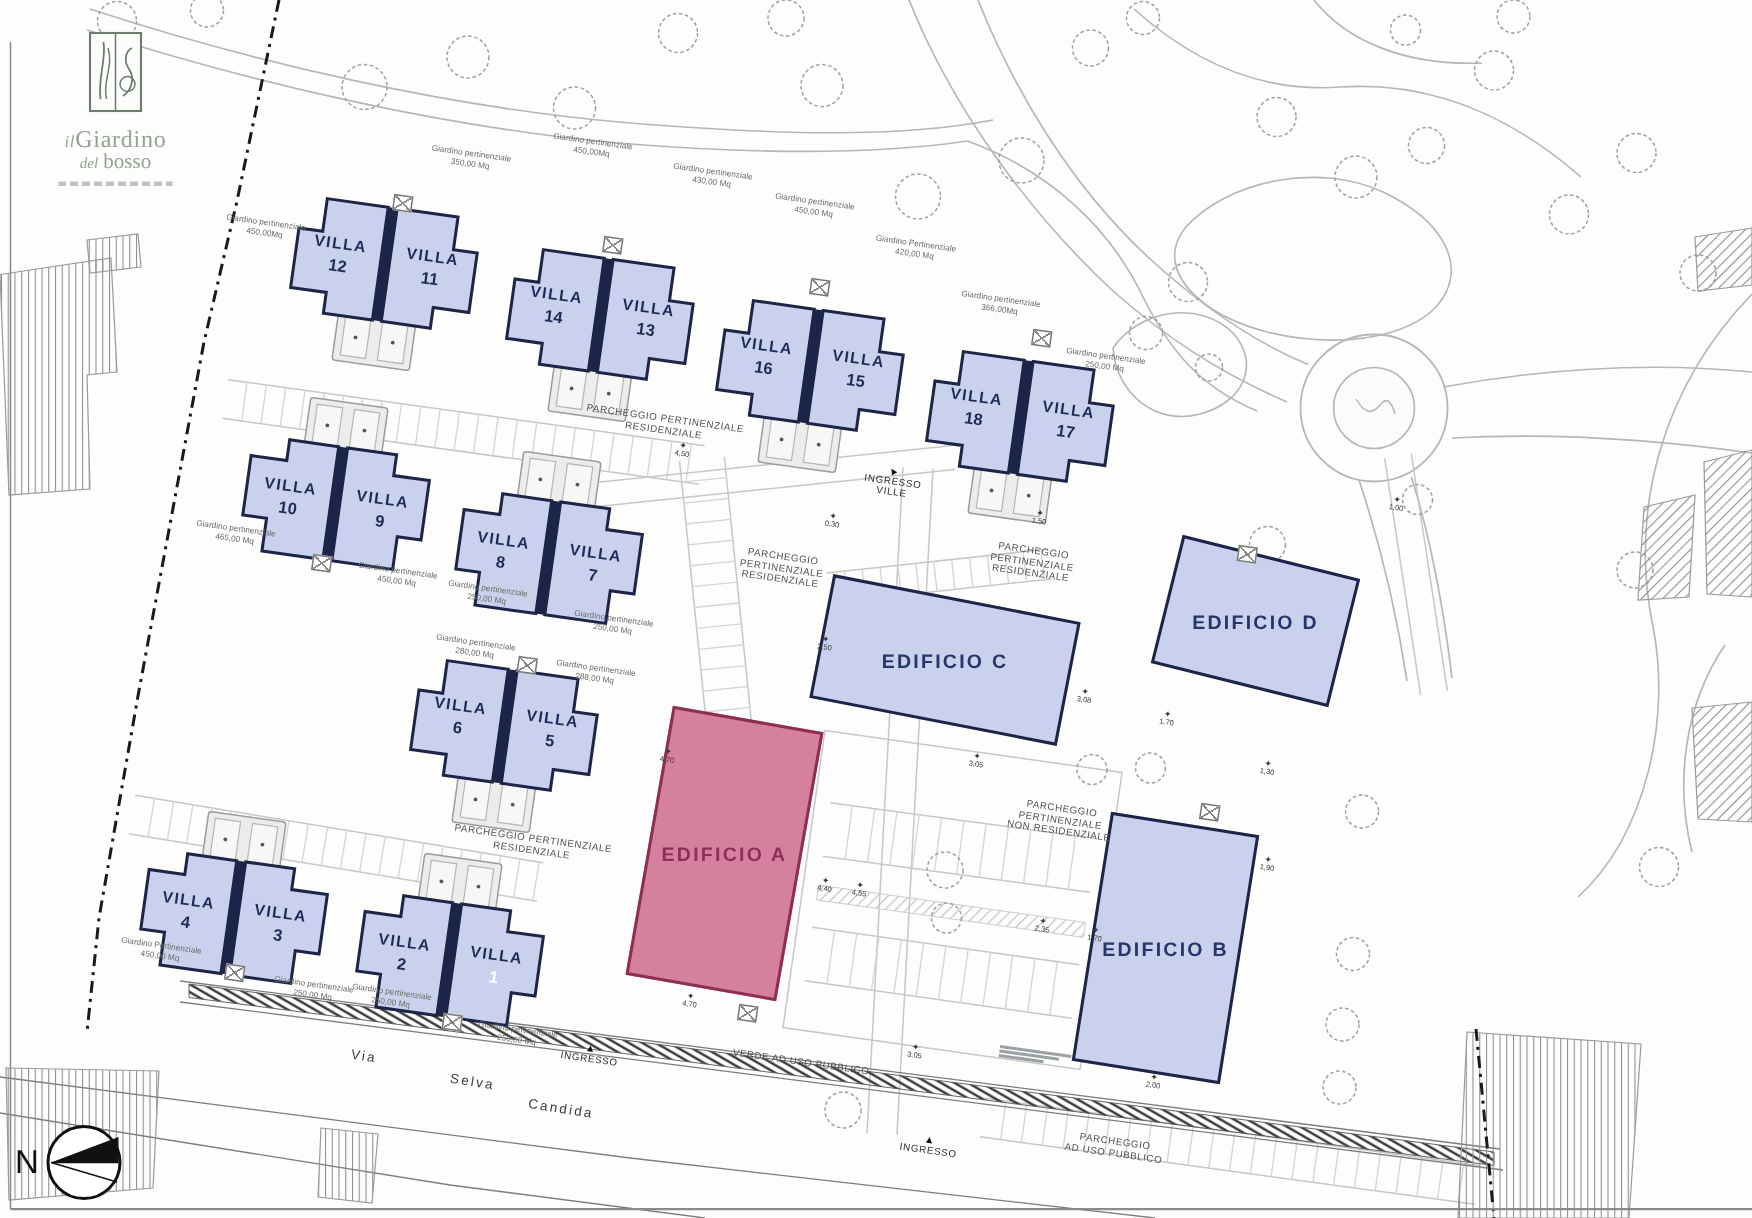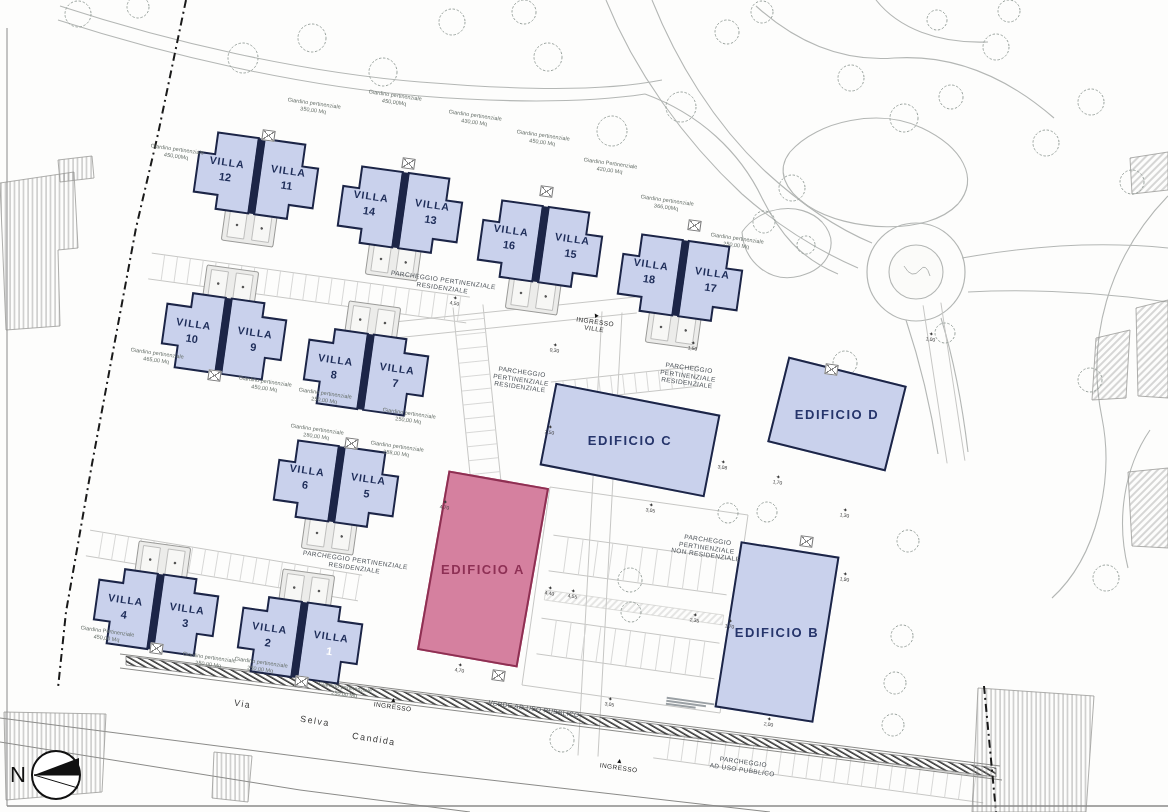--- a/index.html
+++ b/index.html
@@ -648,20 +648,33 @@
         <div style="width: 48px;"></div>
         <div style="width: 40px;"></div>
         <div style="width: 30px;"></div>
       </div>
       <div class="roadword" style="left: 234px; top: 699px;">Via</div>
       <div class="roadword" style="left: 300px; top: 716px;">Selva</div>
       <div class="roadword" style="left: 352px; top: 734px;">Candida</div>
     </div>
 
 
+  <div id="logo">
+    <svg width="40" height="58" viewBox="0 0 40 58">
+      <rect x="3" y="2" width="34" height="52" fill="#fcfdfb" stroke="#6b7b6f" stroke-width="1.4"></rect>
+      <line x1="20" y1="2" x2="20" y2="54" stroke="#6b7b6f" stroke-width="1"></line>
+      <path d="M10,46 C8,32 14,20 12,8" fill="none" stroke="#6b7b6f" stroke-width="1.2"></path>
+      <path d="M14,46 C11,34 19,24 15,12" fill="none" stroke="#6b7b6f" stroke-width="1"></path>
+      <path d="M25,44 C31,40 33,32 29,26 C25,20 27,14 31,12" fill="none" stroke="#6b7b6f" stroke-width="1.2"></path>
+      <circle cx="28" cy="36" r="5" fill="none" stroke="#6b7b6f" stroke-width="1"></circle>
+    </svg>
+    <div class="lg1"><span class="sm">il</span><span>Giardino</span></div>
+    <div class="lg2"><span class="sm">del</span> <span>bosso</span></div>
+    <div class="tagbar"></div>
+  </div>
 
   <div id="north">
     <span class="nlet">N</span>
     <svg width="54" height="54" viewBox="0 0 54 54">
       <circle cx="28" cy="27" r="24" fill="#ffffff" stroke="#111" stroke-width="2"></circle>
       <polygon points="6,27 51,10 51,27" fill="#111"></polygon>
       <line x1="6" y1="27" x2="51" y2="27" stroke="#111" stroke-width="1"></line>
       <line x1="6" y1="27" x2="50" y2="40" stroke="#111" stroke-width="1"></line>
     </svg>
   </div>

